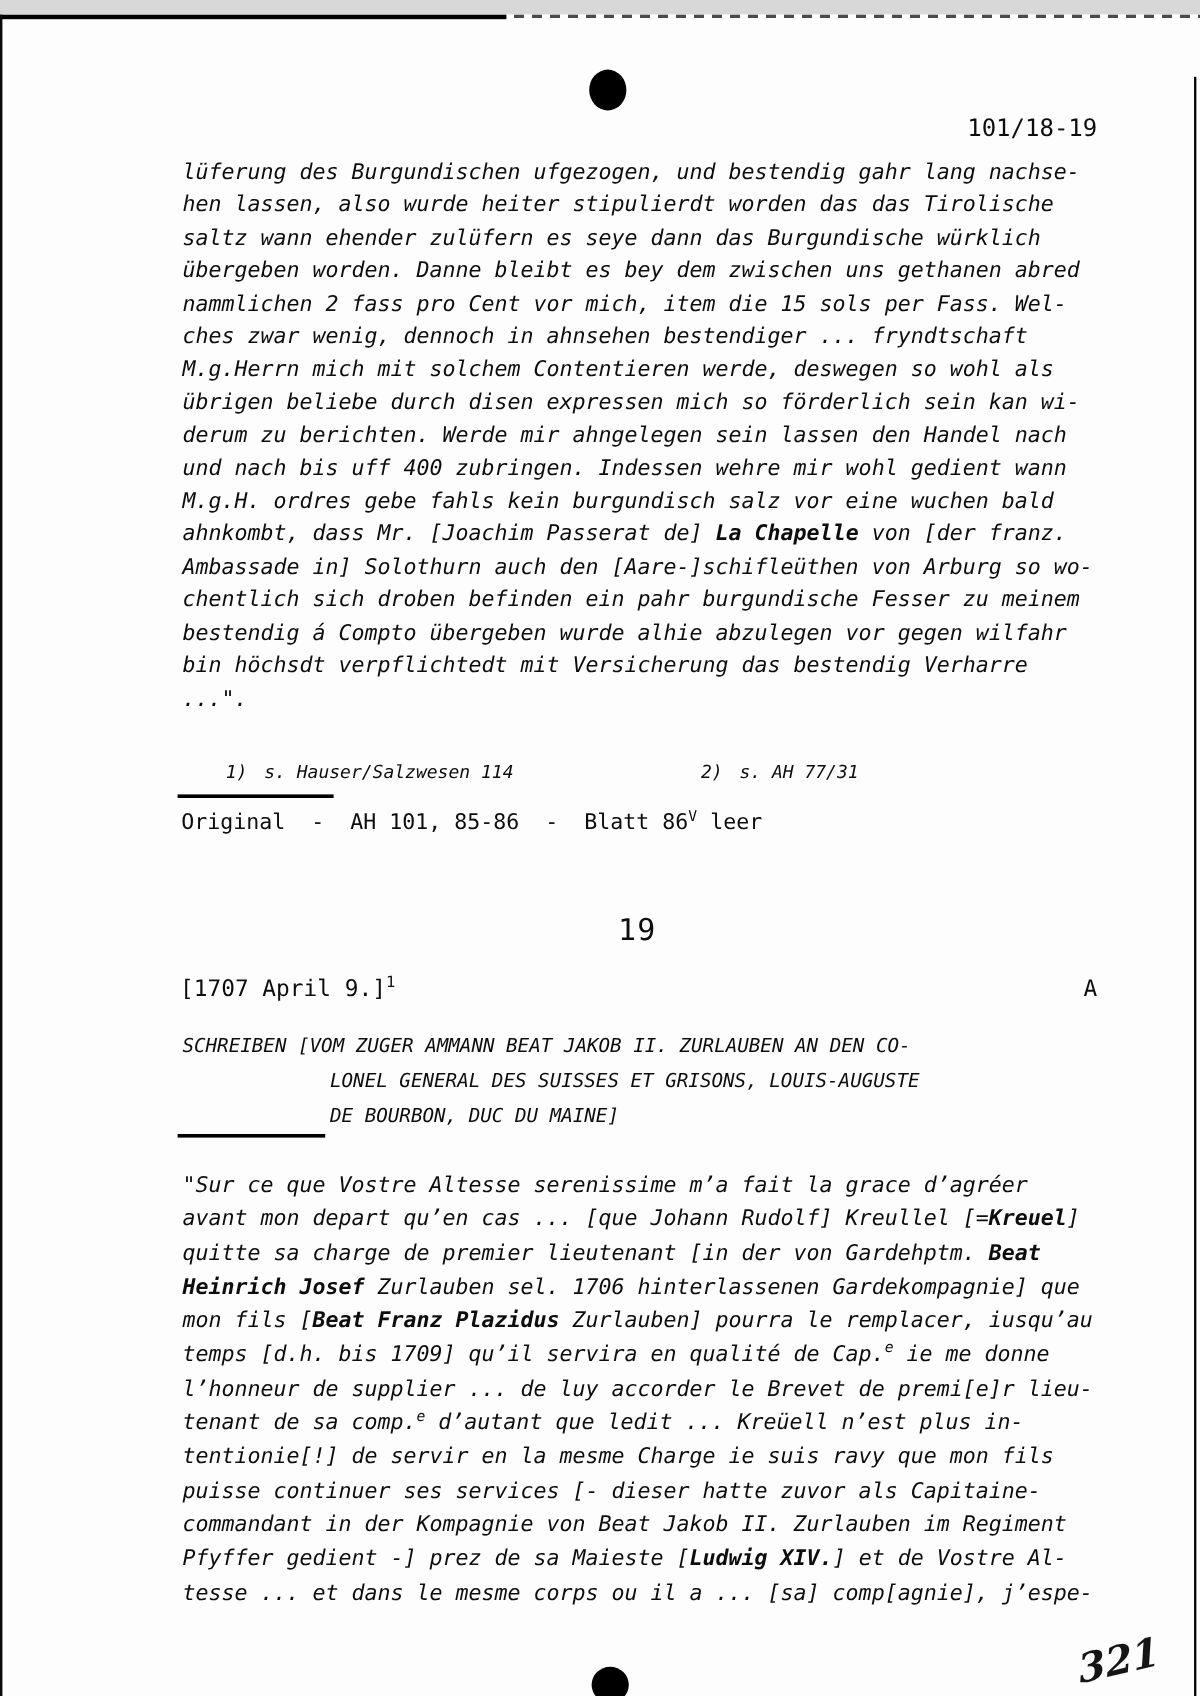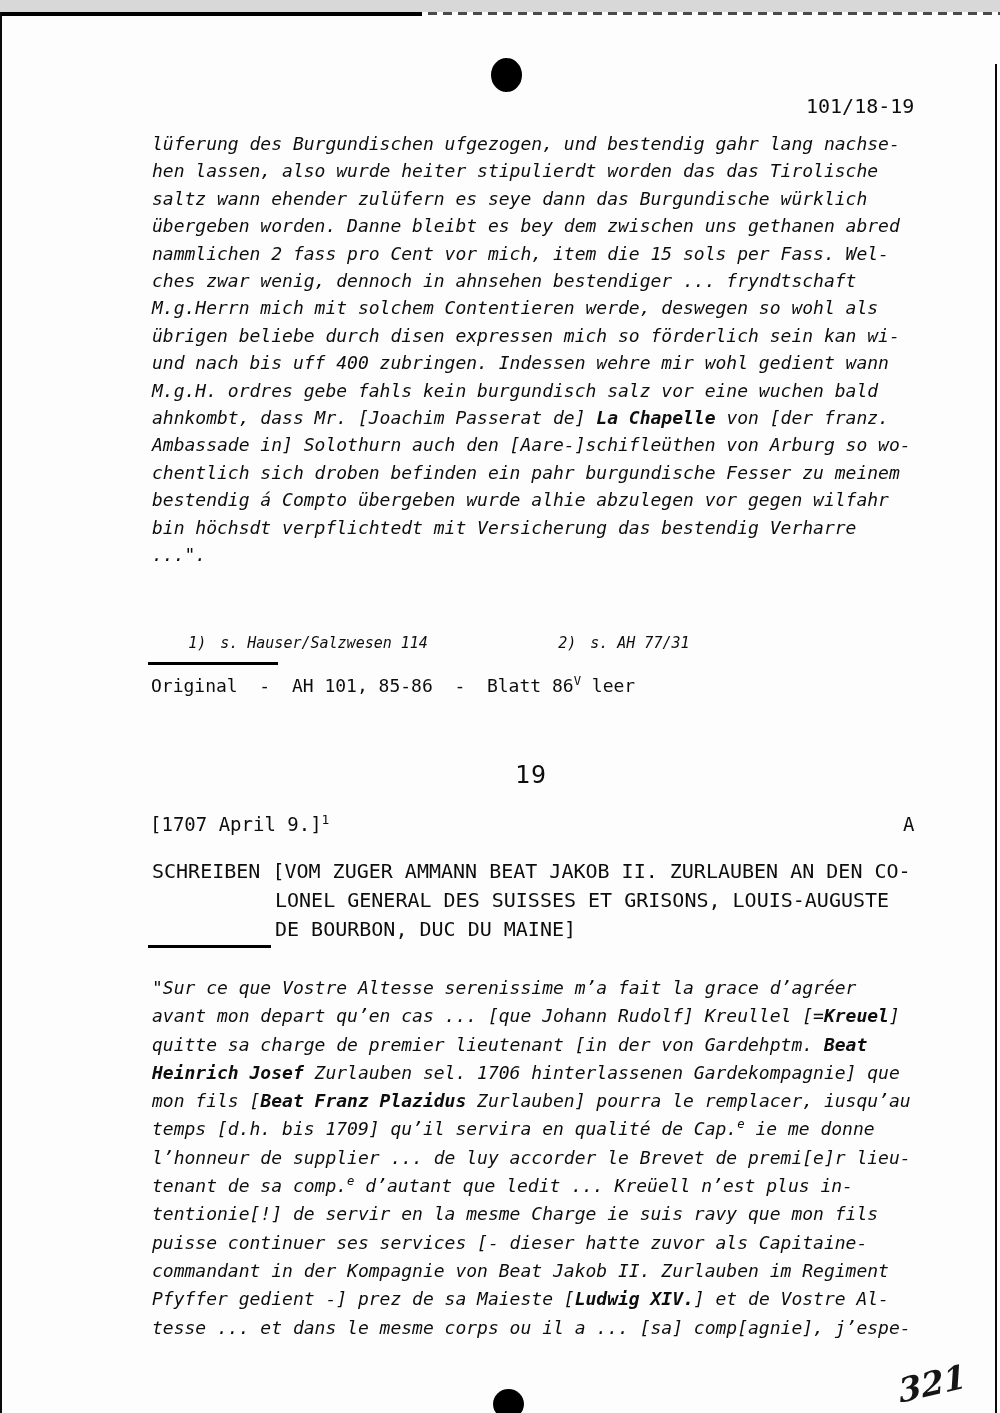--- a/index.html
+++ b/index.html
@@ -17,31 +17,31 @@
   .edge-bottom{position:absolute;left:0;top:1404px;width:1000px;height:9px;background:#000;}
   .punch-top{position:absolute;left:491px;top:46px;width:31px;height:34px;background:#000;border-radius:50%;}
   .punch-bottom{position:absolute;left:493px;top:1377px;width:31px;height:30px;background:#000;border-radius:50%;}
 
   
   .hdr-num{position:absolute;left:806px;top:82px;font-size:20px;white-space:pre;}
   .body-block{position:absolute;left:152px;top:118px;width:790px;
     font-size:18px;font-style:italic;line-height:27.4px;}
   .lines > div{white-space:pre;}
   .fn{position:absolute;top:604px;font-size:15px;font-style:italic;white-space:pre;}
-  .fn1{left:152px;} .fn2{left:522px;}
+  .fn1{left:152px;} .fn2{left:548px;}
   .fn .fn-label{margin-right:14px;}
   .rule{position:absolute;height:3px;background:#000;}
   .rule1{left:148px;top:650px;width:130px;}
   .rule2{left:148px;top:933px;width:123px;}
   .source-line{position:absolute;left:151px;top:663px;font-size:18px;white-space:pre;}
   .doc-num{position:absolute;left:152px;top:748px;width:758px;text-align:center;
     font-size:25px;letter-spacing:1px;}
   .date-line{position:absolute;left:150px;top:801px;font-size:19px;white-space:pre;}
   .siglum{position:absolute;left:903px;top:801px;font-size:19px;}
-  .heading-block{position:absolute;left:152px;top:845px;font-size:20px;line-height:29px;}
+  .heading-block{position:absolute;left:152px;top:845px;font-size:16px;line-height:29px;font-style:italic;}
   .french-block{position:absolute;left:152px;top:962px;width:800px;
     font-size:18px;font-style:italic;line-height:28.3px;}
   sup{vertical-align:super;font-size:68%;line-height:0;}
   b{font-weight:bold;}
   .handwritten{position:absolute;left:898px;top:1352px;
     font-family:"DejaVu Serif", serif;font-style:italic;font-weight:bold;
     font-size:33px;color:#151515;transform:rotate(-13deg) skewX(-6deg);}
 </style>
 </head>
 <body>
@@ -60,20 +60,21 @@
 
   <div class="body-block lines">
       <div>lüferung des Burgundischen ufgezogen, und bestendig gahr lang nachse-</div>
       <div>hen lassen, also wurde heiter stipulierdt worden das das Tirolische</div>
       <div>saltz wann ehender zulüfern es seye dann das Burgundische würklich</div>
       <div>übergeben worden. Danne bleibt es bey dem zwischen uns gethanen abred</div>
       <div>nammlichen 2 fass pro Cent vor mich, item die 15 sols per Fass. Wel-</div>
       <div>ches zwar wenig, dennoch in ahnsehen bestendiger ... fryndtschaft</div>
       <div>M.g.Herrn mich mit solchem Contentieren werde, deswegen so wohl als</div>
       <div>übrigen beliebe durch disen expressen mich so förderlich sein kan wi-</div>
+      <div>derum zu berichten. Werde mir ahngelegen sein lassen den Handel nach</div>
       <div>und nach bis uff 400 zubringen. Indessen wehre mir wohl gedient wann</div>
       <div>M.g.H. ordres gebe fahls kein burgundisch salz vor eine wuchen bald</div>
       <div>ahnkombt, dass Mr. [Joachim Passerat de] <b>La Chapelle</b> von [der franz.</div>
       <div>Ambassade in] Solothurn auch den [Aare-]schifleüthen von Arburg so wo-</div>
       <div>chentlich sich droben befinden ein pahr burgundische Fesser zu meinem</div>
       <div>bestendig á Compto übergeben wurde alhie abzulegen vor gegen wilfahr</div>
       <div>bin höchsdt verpflichtedt mit Versicherung das bestendig Verharre</div>
       <div>...".</div>
     </div>
 

